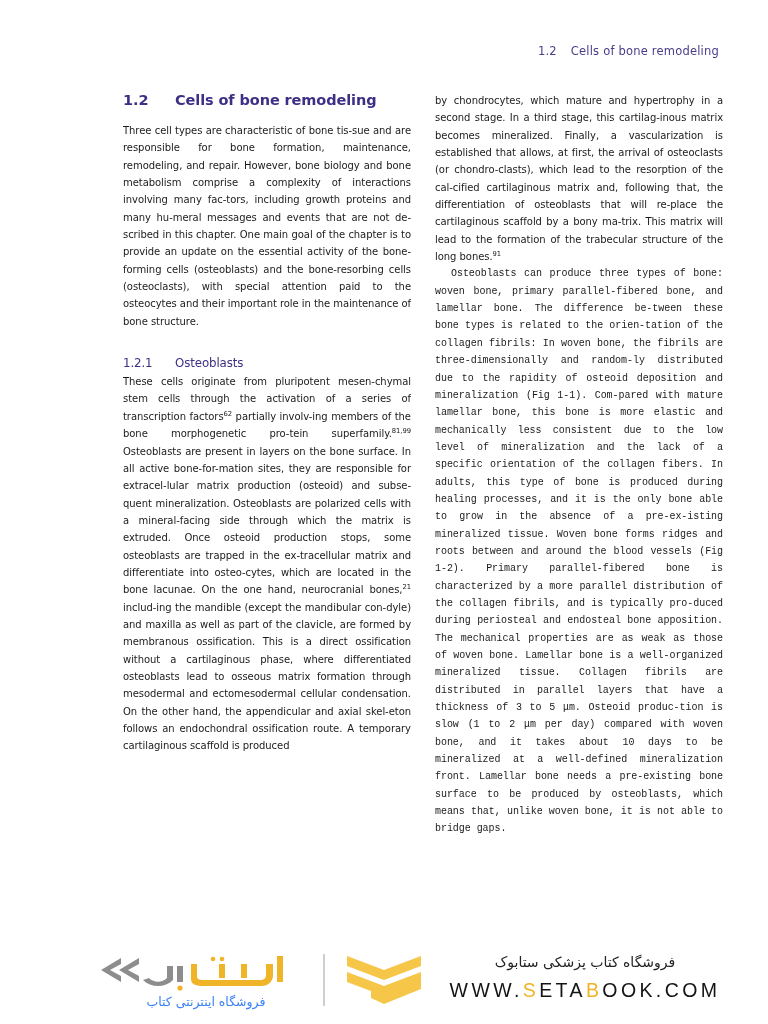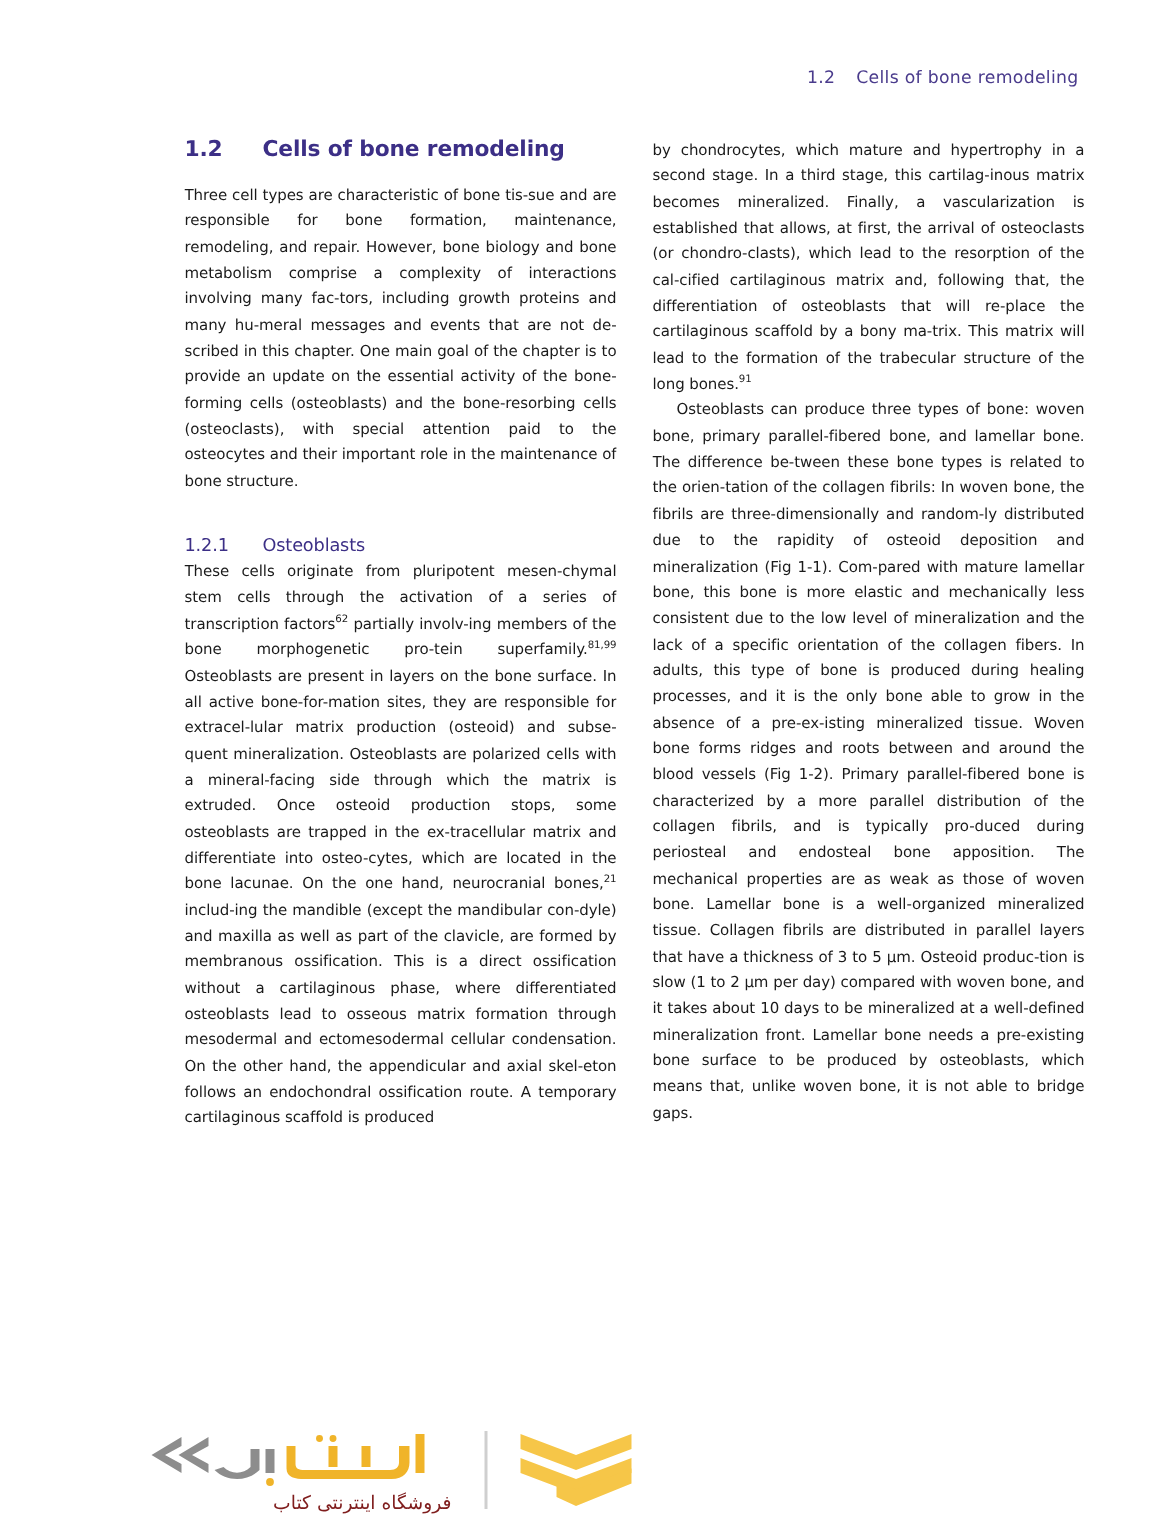--- a/index.html
+++ b/index.html
@@ -80,21 +80,21 @@
   p.body {
     margin: 0;
     font-size: 10px;
     line-height: 17.35px;
     text-align: justify;
     text-justify: inter-word;
     hyphens: manual;
     letter-spacing: -0.05px;
   }
   p.body + p.body { margin-top: 0; }
-  p.body.indent { text-indent: 16px; }
+  p.body.indent { text-indent: 16px; font-family: Liberation Mono, monospace; }
 
   sup {
     font-size: 0.68em;
     vertical-align: super;
     line-height: 0;
   }
 
   
   .banner {
     position: absolute;
@@ -117,23 +117,23 @@
     position: absolute;
     left: 0; top: 0;
     width: 212px;
     height: 42px;
   }
   .logo-sub {
     position: absolute;
     left: 20px;
     top: 42px;
     width: 190px;
-    text-align: right;
+    text-align: center;
     font-size: 12.5px;
-    color: #7f1d1d;
+    color: #3b82f6;
     direction: rtl;
     font-family: "DejaVu Sans", sans-serif;
   }
   .logo-divider {
     position: absolute;
     left: 232px;
     top: 2px;
     width: 2px;
     height: 52px;
     background: #cfcfcf;
@@ -240,16 +240,20 @@
       <div class="logo-divider"></div>
 
       <svg class="logo-chevrons" viewBox="0 0 82 54">
         <path d="M4 2 L41 16 L78 2 L78 12 L41 26 L4 12 Z" fill="#f6c648"></path>
         <path d="M4 18 L41 32 L78 18 L78 28 L41 42 L4 28 Z" fill="#f6c648"></path>
         <path d="M28 34 L41 39 L78 25 L78 35 L41 50 L28 44 Z" fill="#f6c648"></path>
       </svg>
 
     </div>
 
+    <div class="banner-right">
+      <div class="banner-fa">فروشگاه کتاب پزشکی ستابوک</div>
+      <div class="banner-url"><span>WWW.</span><span class="gold">S</span><span>ETA</span><span class="gold">B</span><span>OOK.COM</span></div>
+    </div>
 
   </div>
 
 </div>
 
 </body></html>

